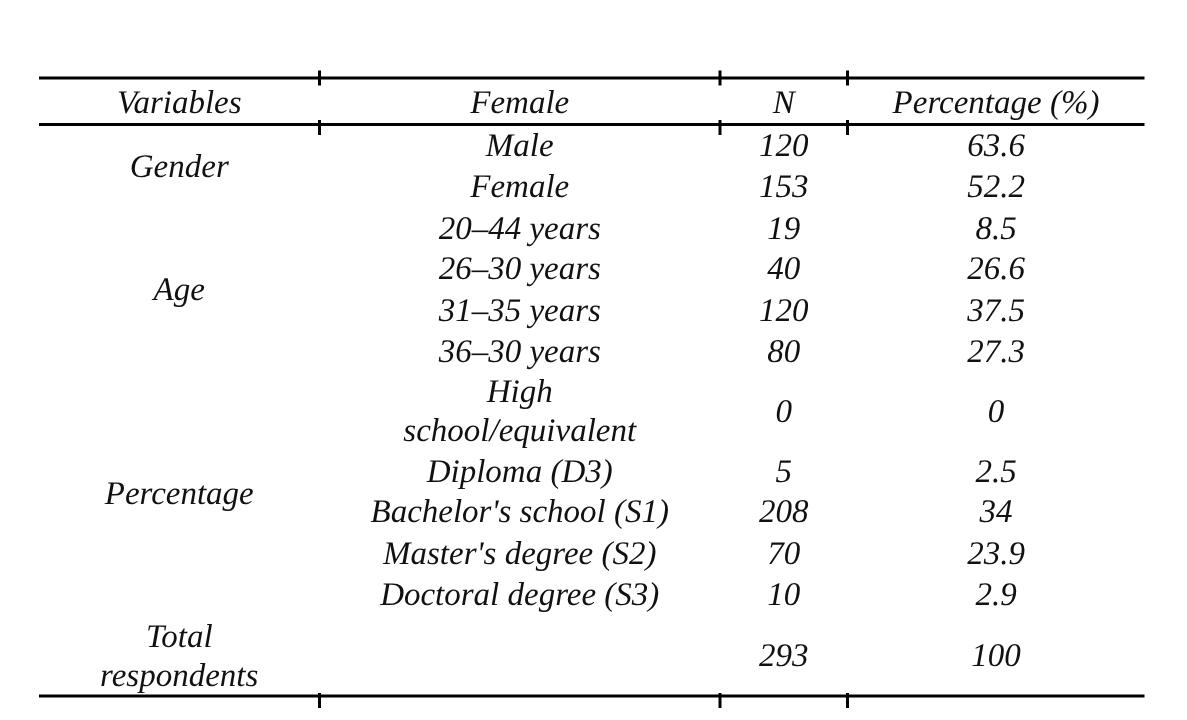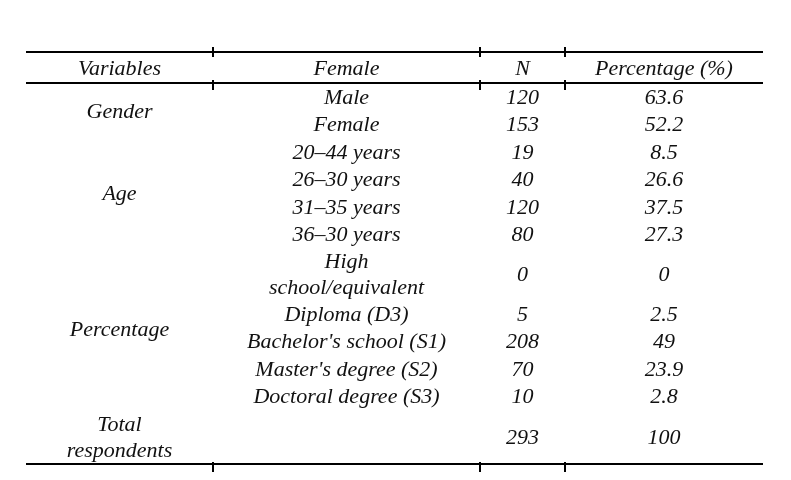--- a/index.html
+++ b/index.html
@@ -124,31 +124,31 @@
           <td>0</td>
         </tr>
         <tr>
           <td>Diploma (D3)</td>
           <td>5</td>
           <td>2.5</td>
         </tr>
         <tr>
           <td>Bachelor's school (S1)</td>
           <td>208</td>
-          <td>49</td>
+          <td>34</td>
         </tr>
         <tr>
           <td>Master's degree (S2)</td>
           <td>70</td>
           <td>23.9</td>
         </tr>
         <tr>
           <td>Doctoral degree (S3)</td>
           <td>10</td>
-          <td>2.8</td>
+          <td>2.9</td>
         </tr>
         <tr class="row-total">
           <td rowspan="1">Total
 respondents</td>
           <td></td>
           <td>293</td>
           <td>100</td>
         </tr>
       </tbody>
   </table>

